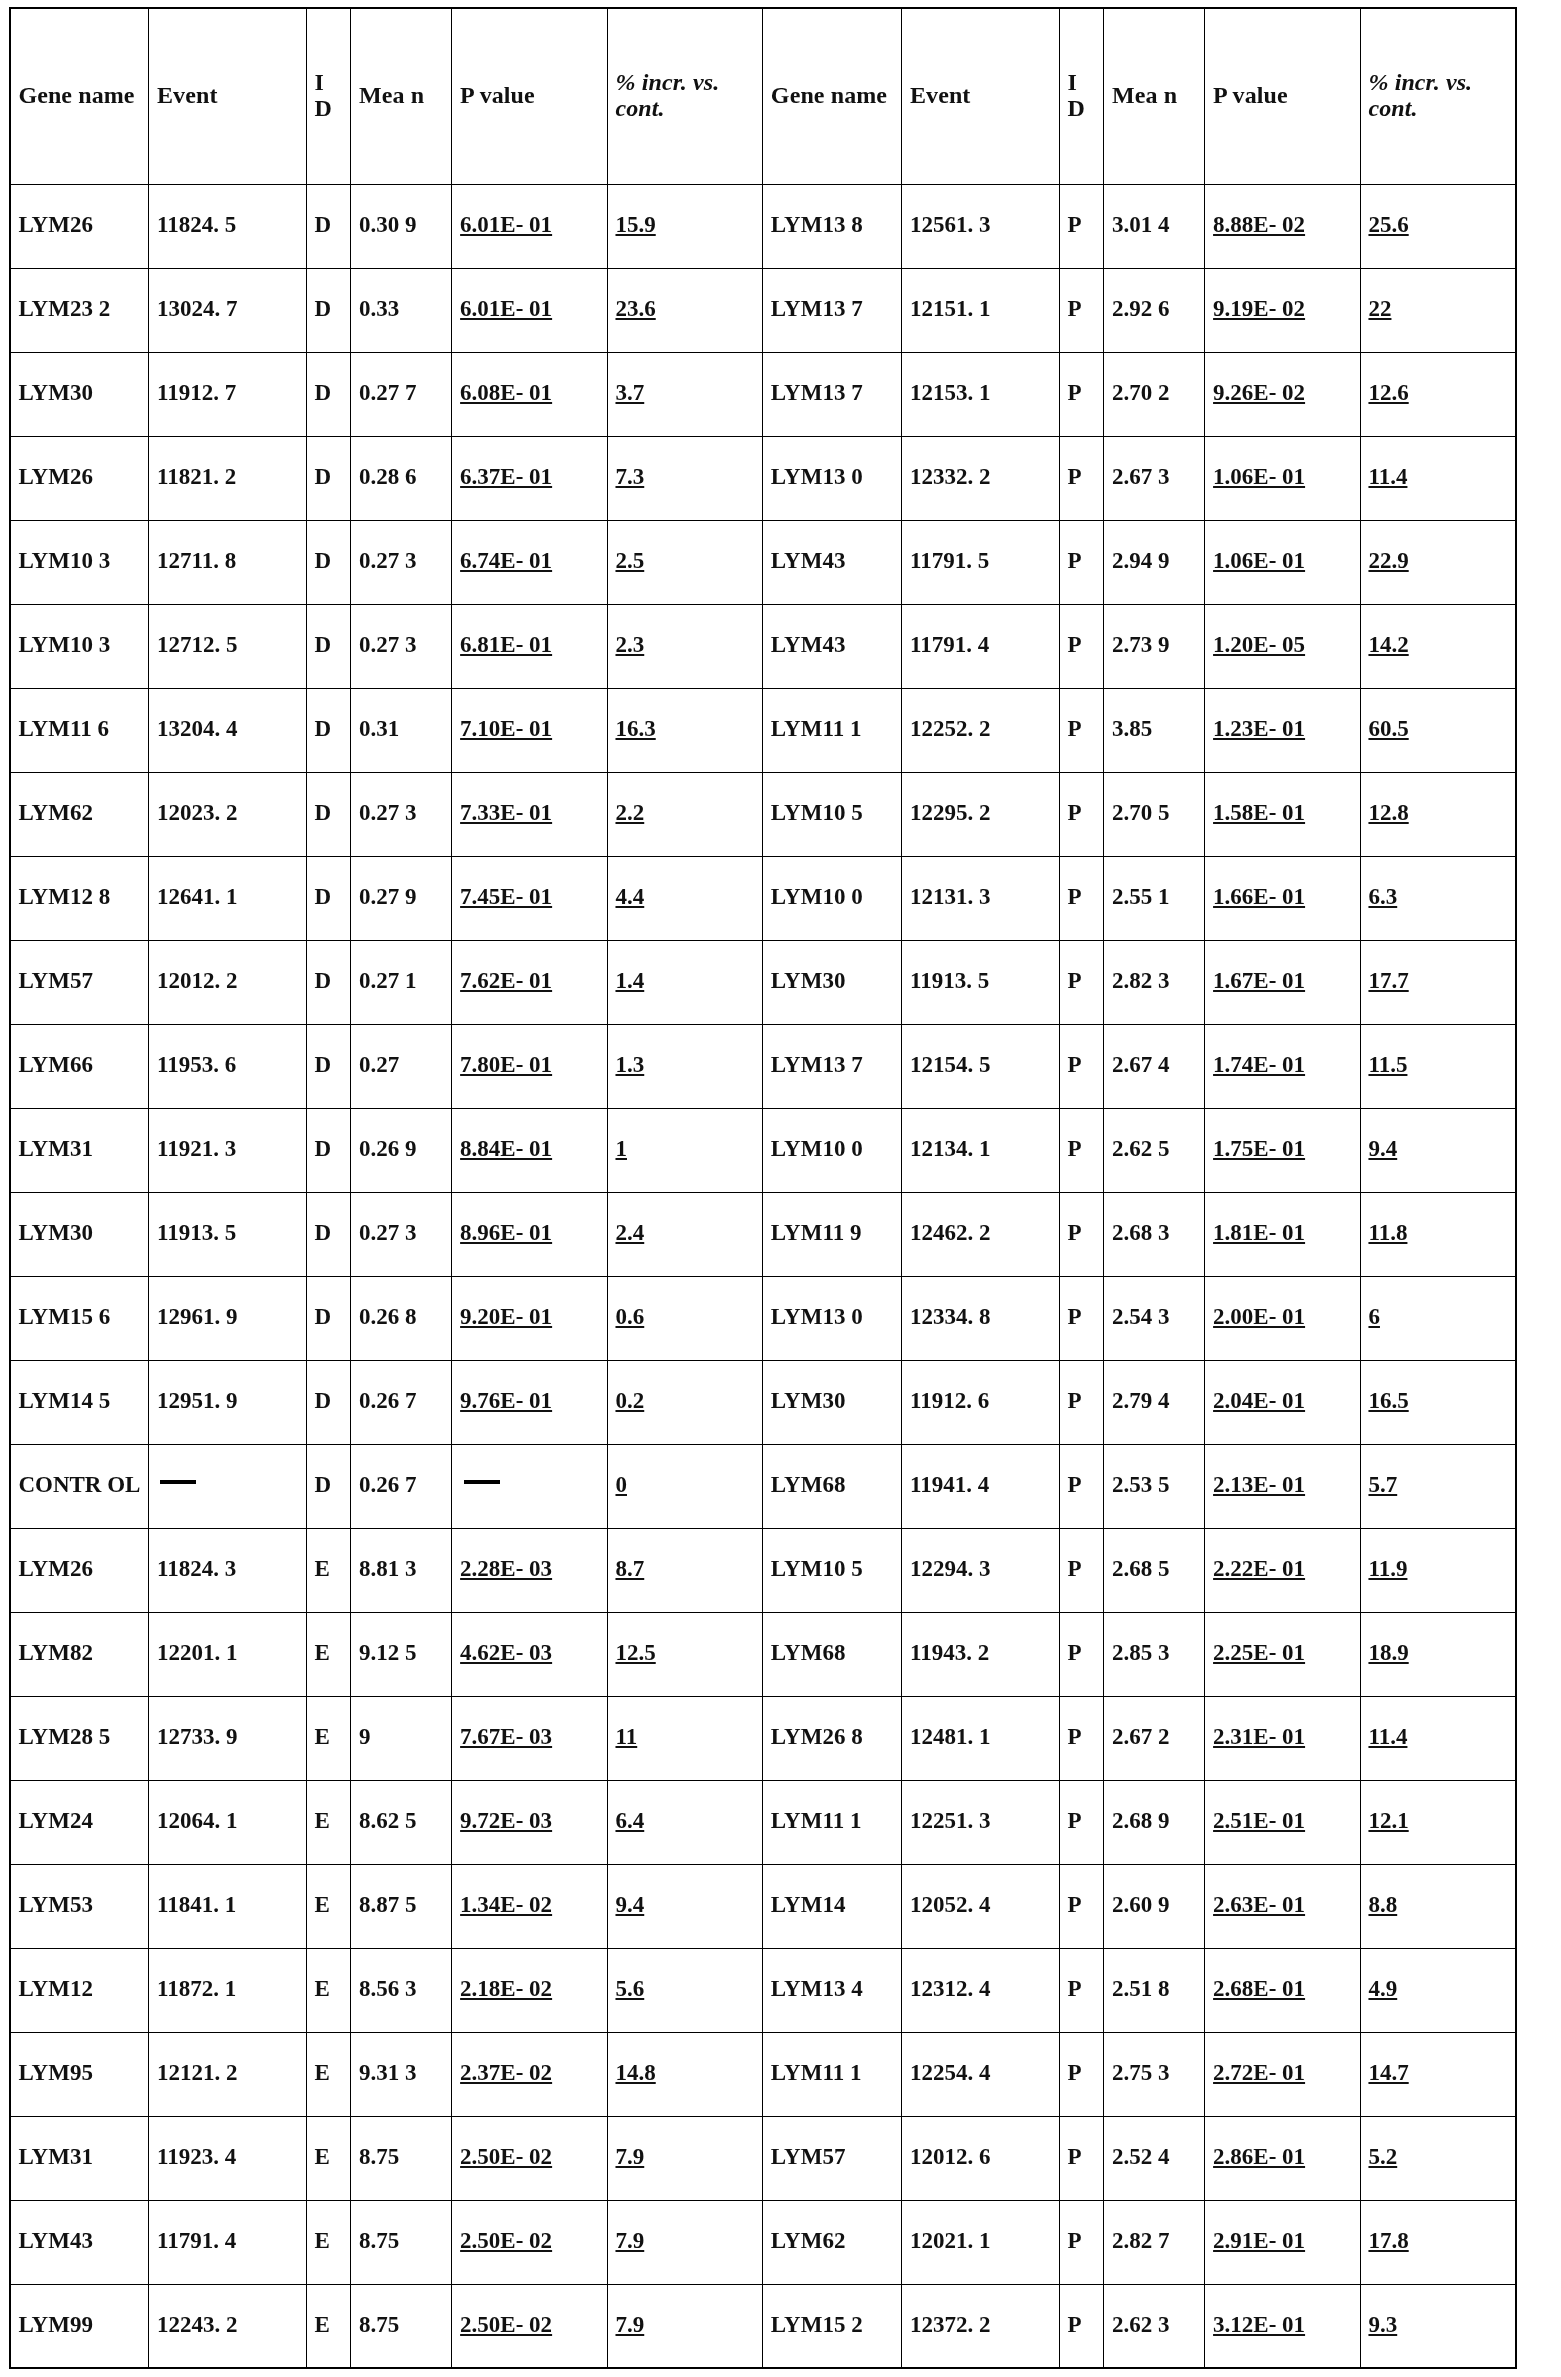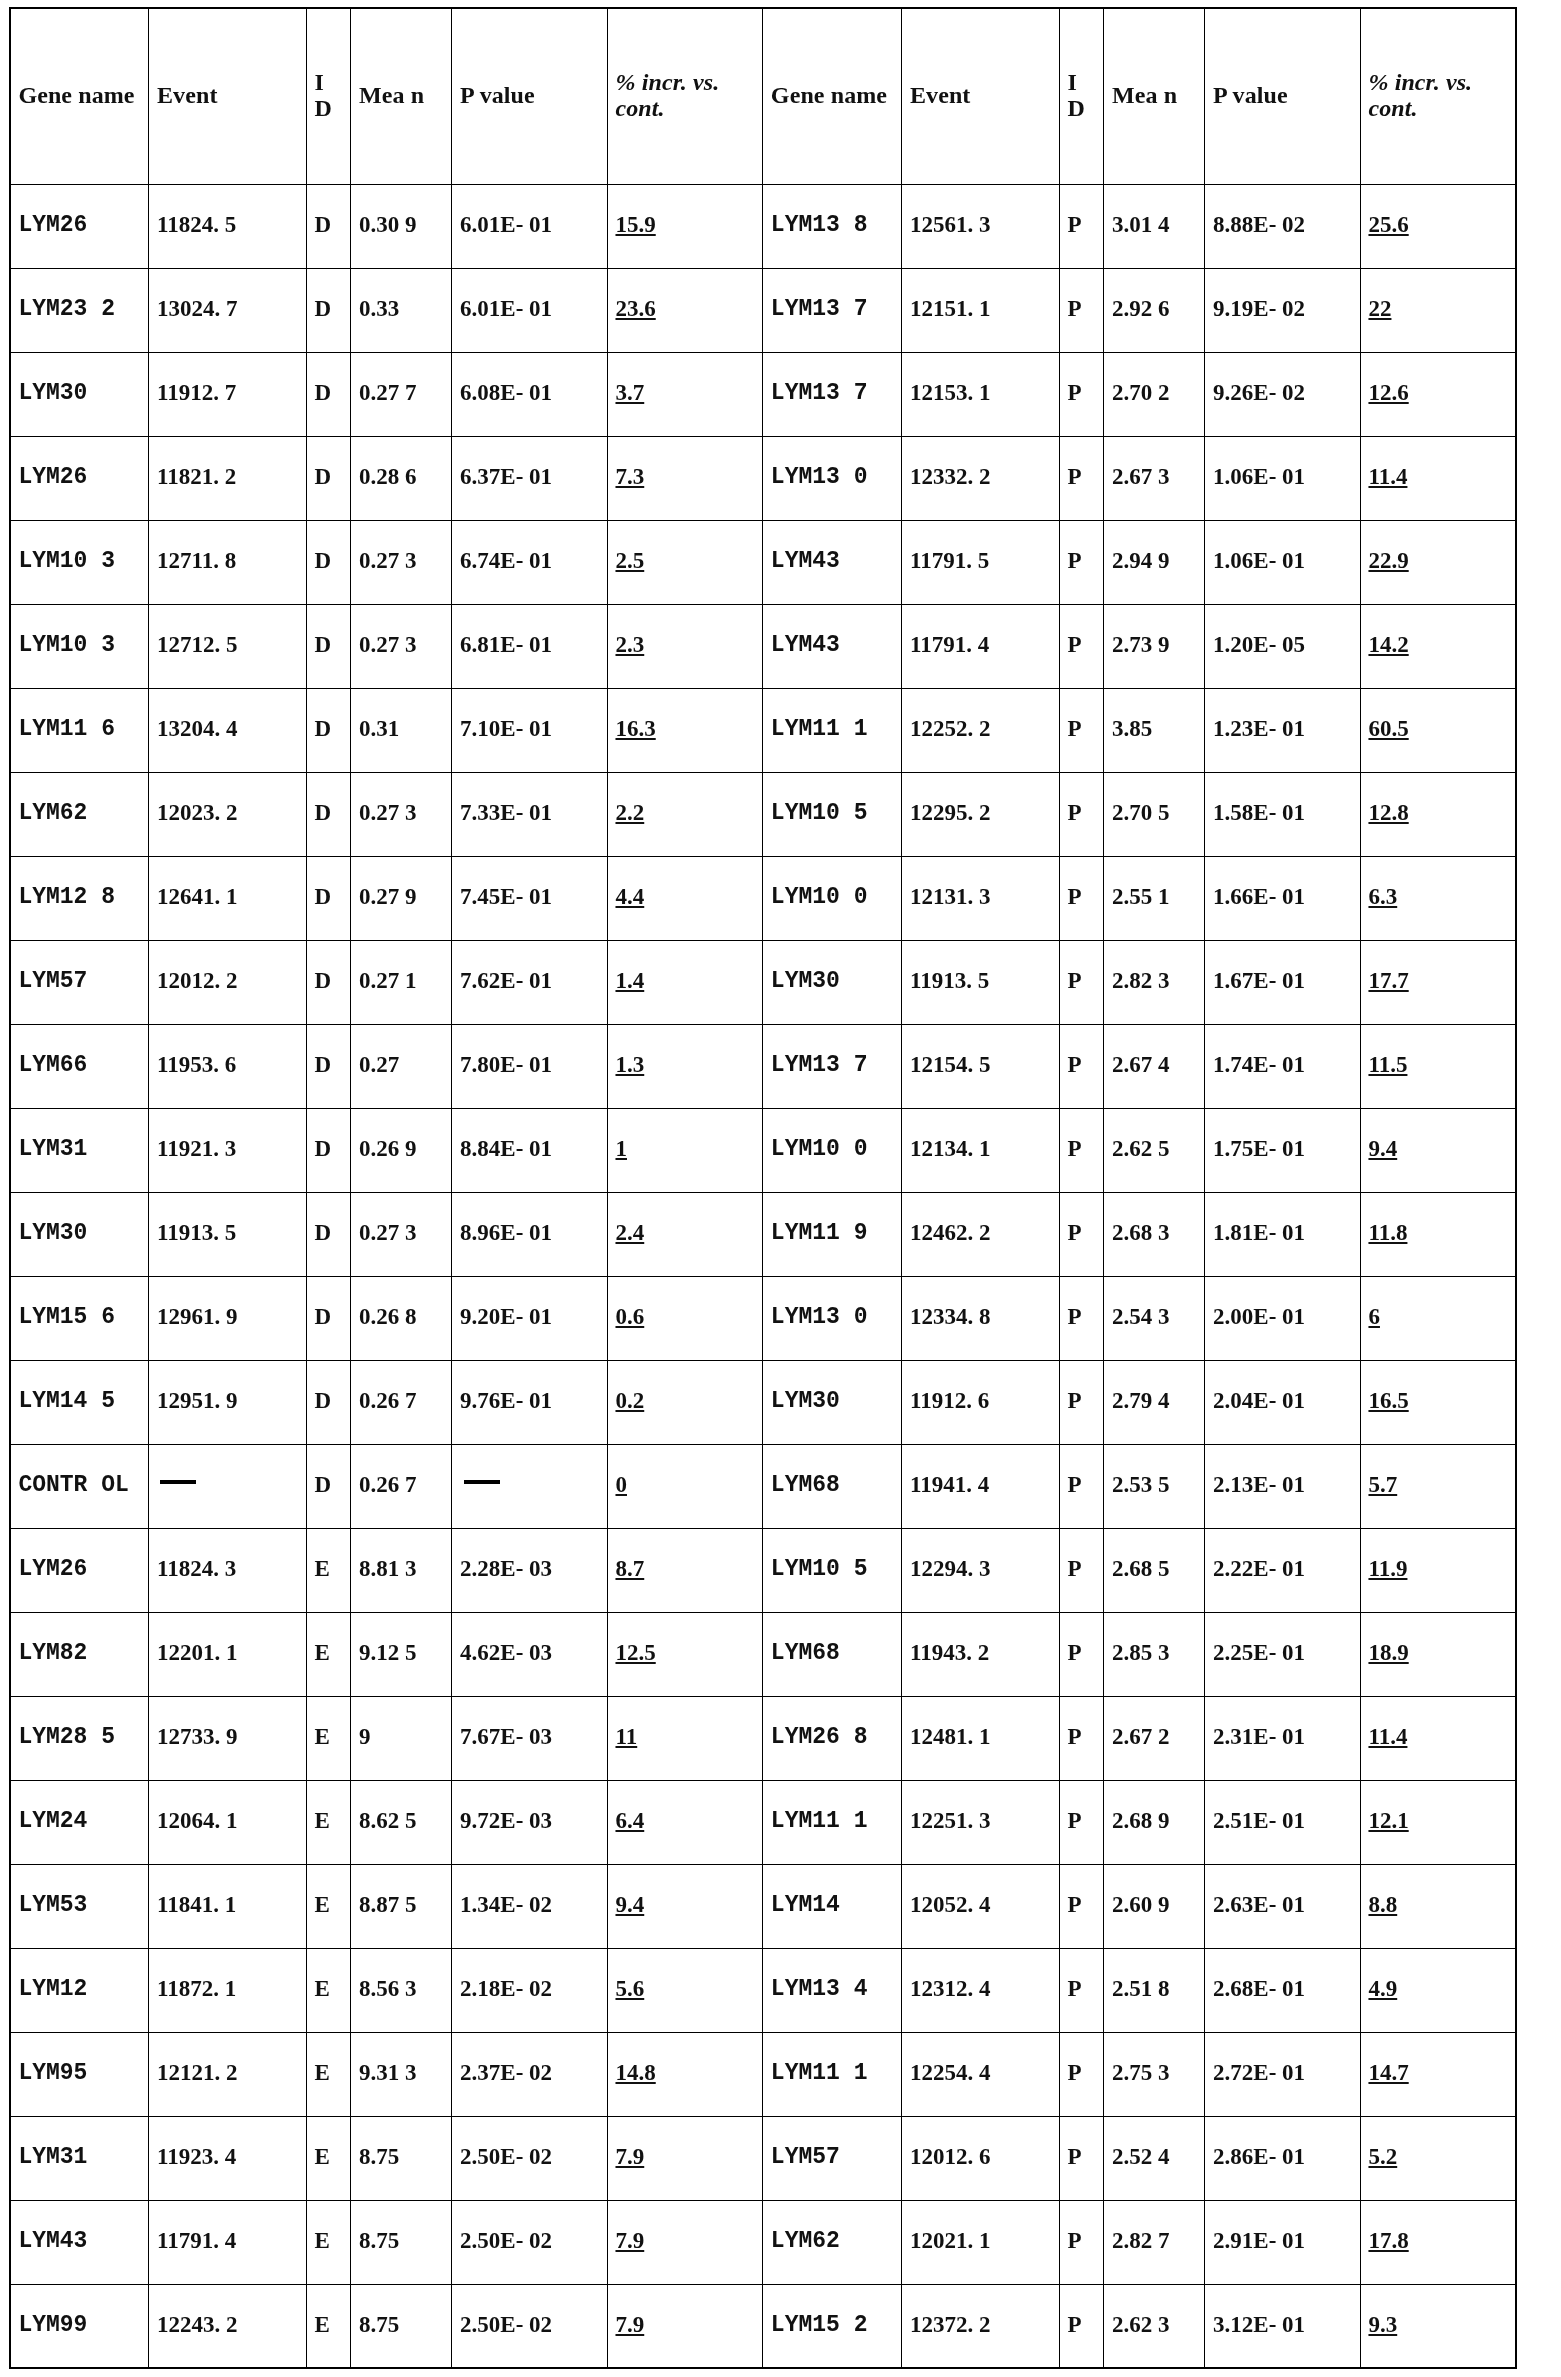--- a/index.html
+++ b/index.html
@@ -53,25 +53,25 @@
     font-style: italic;
   }
   
   col.c-gene   { width: 128px; }
   col.c-event  { width: 145px; }
   col.c-id     { width: 41px;  }
   col.c-mean   { width: 93px; }
   col.c-p      { width: 143px; }
   col.c-pct    { width: 143px; }
 
-  td.cell-gene  { font-size: 23px; font-family: Liberation Mono, monospace; }
+  td.cell-gene  { font-size: 23px; }
   td.cell-event { font-size: 22.5px; margin-left: 46px; }
   td.cell-id    { font-size: 23px; text-align: left; padding-left: 5.2px; padding-right: 1.7px; }
   td.cell-mean  { font-size: 23px; }
-  td.cell-p     { font-size: 23px; }
+  td.cell-p     { font-size: 23px; text-decoration: underline; }
   td.cell-pct   { font-size: 23px; text-decoration: underline; }
 
   tbody tr { height: 84px; }
 
   .dash {
     display: inline-block;
     width: 36px;
     border-bottom: 4.3px solid #000;
     height: 0;
     vertical-align: 0.35em;

